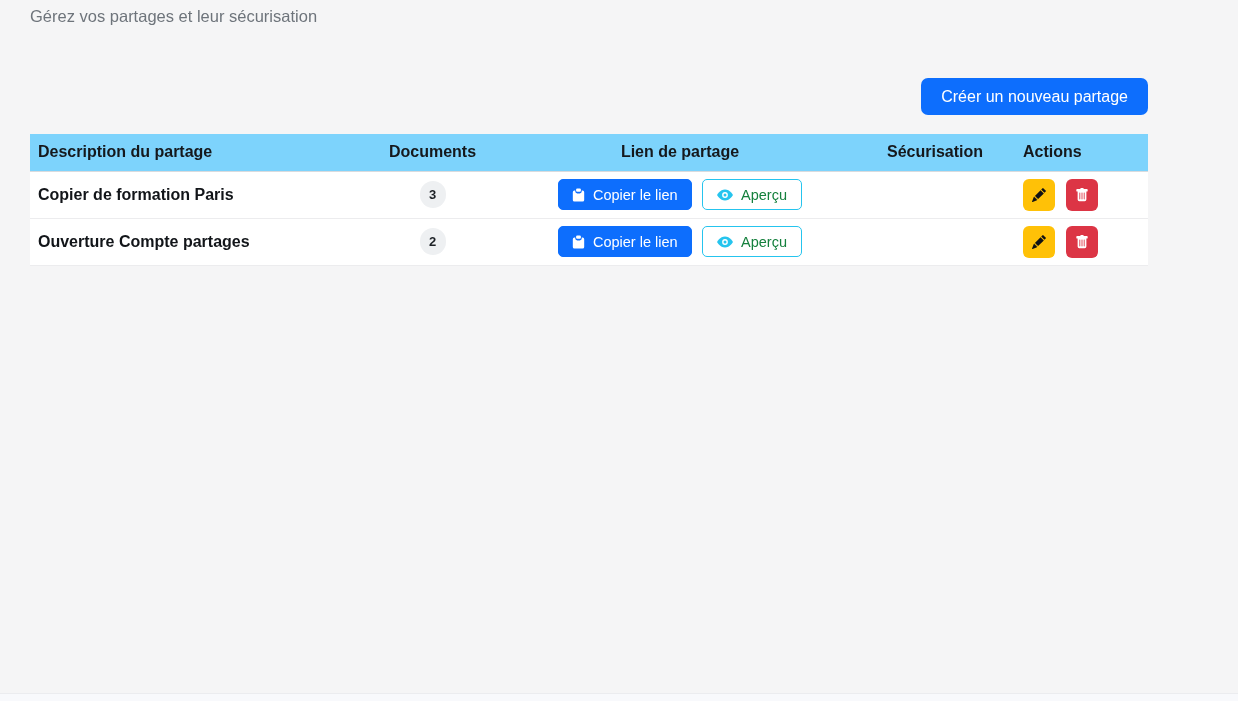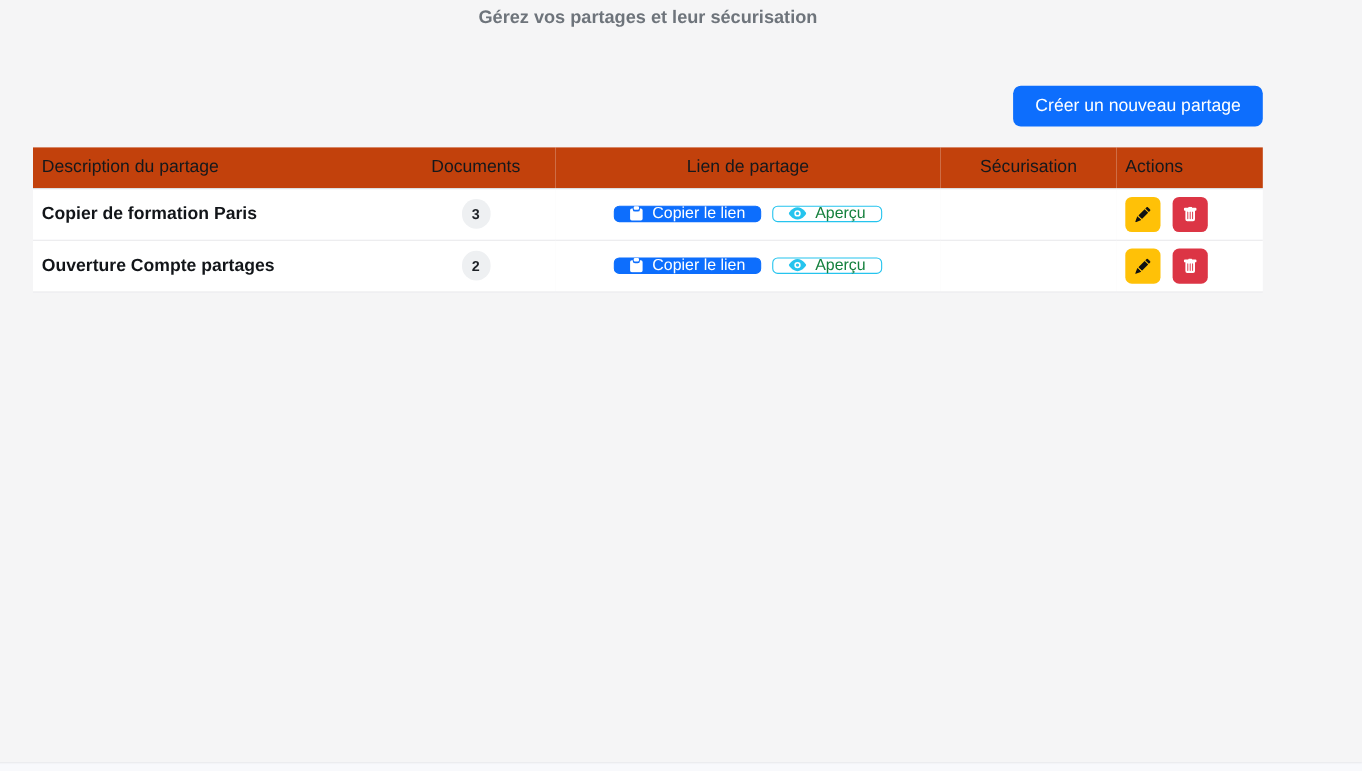--- a/index.html
+++ b/index.html
@@ -19,24 +19,22 @@
     margin: 0;
     padding-top: 38px;
     text-align: center;
     font-size: 40px;
     font-weight: 300;
     color: #363c44;
     letter-spacing: 0.5px;
   }
   .page-subtitle {
     margin: 7px 0 0 0;
-    text-align: center;
     font-size: 16.5px;
     color: #6e747b;
-    font-weight: bold;
   }
   .toolbar {
     margin-top: 52px;
     display: flex;
     justify-content: flex-end;
   }
   .btn-create {
     background: #0d6efd;
     color: #fff;
     border: none;
@@ -47,26 +45,26 @@
     font-family: inherit;
     cursor: pointer;
   }
   table.shares {
     margin-top: 19px;
     width: 1118px;
     border-collapse: collapse;
     table-layout: fixed;
   }
   table.shares th {
-    background: #c2410c;
+    background: #7dd3fc;
     height: 37px;
     padding: 0 8px;
     border-bottom: 1px solid #d9dbde;
     font-size: 16px;
-    font-weight: 400;
+    font-weight: 700;
     color: #15181c;
     vertical-align: middle;
   }
   table.shares td {
     background: #ffffff;
     height: 47px;
     padding: 0 8px;
     border-bottom: 1px solid #ececee;
     vertical-align: middle;
     font-size: 16px;
@@ -84,21 +82,21 @@
     font-weight: 700;
     border-radius: 999px;
     padding: 7px 6px;
     line-height: 1;
     text-align: center;
   }
   .btn {
     display: inline-flex;
     align-items: center;
     gap: 8px;
-    height: 15px;
+    height: 31px;
     border-radius: 5px;
     font-size: 14.5px;
     font-family: inherit;
     cursor: pointer;
     vertical-align: middle;
     text-align: right;
   }
   .btn-copy {
     background: #0d6efd;
     border: 1px solid #0d6efd;

